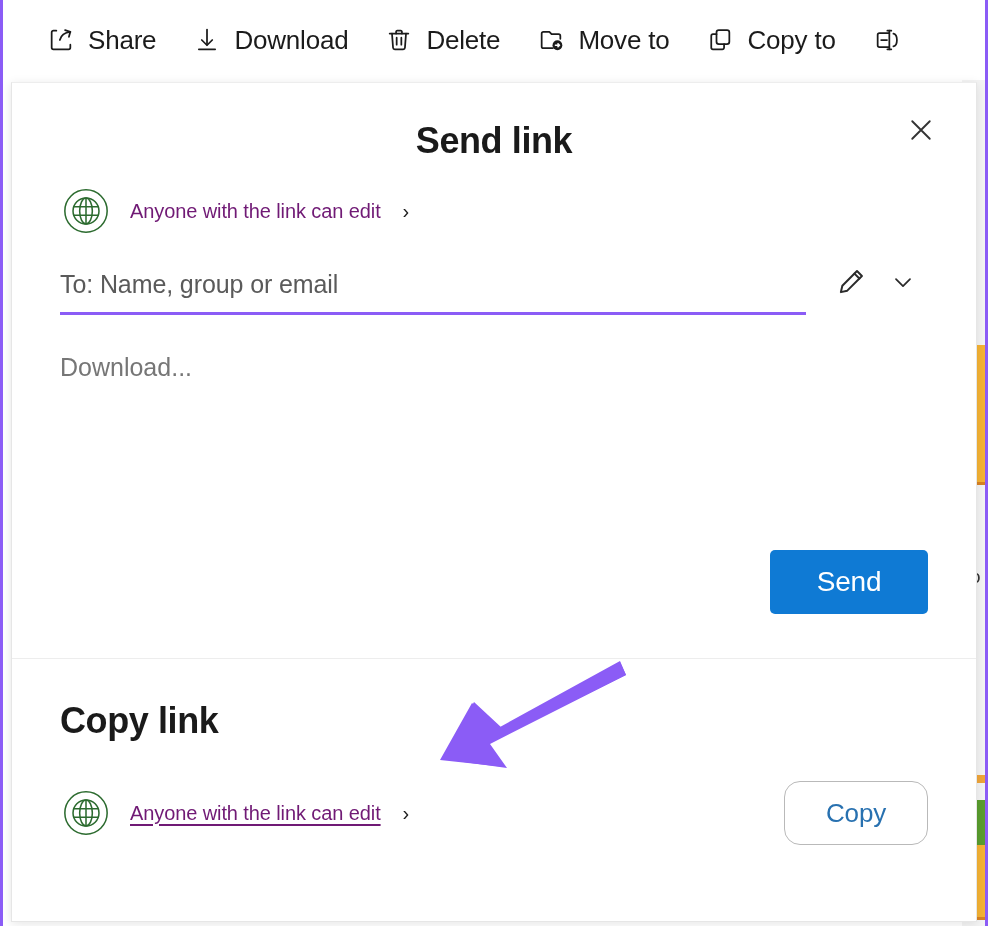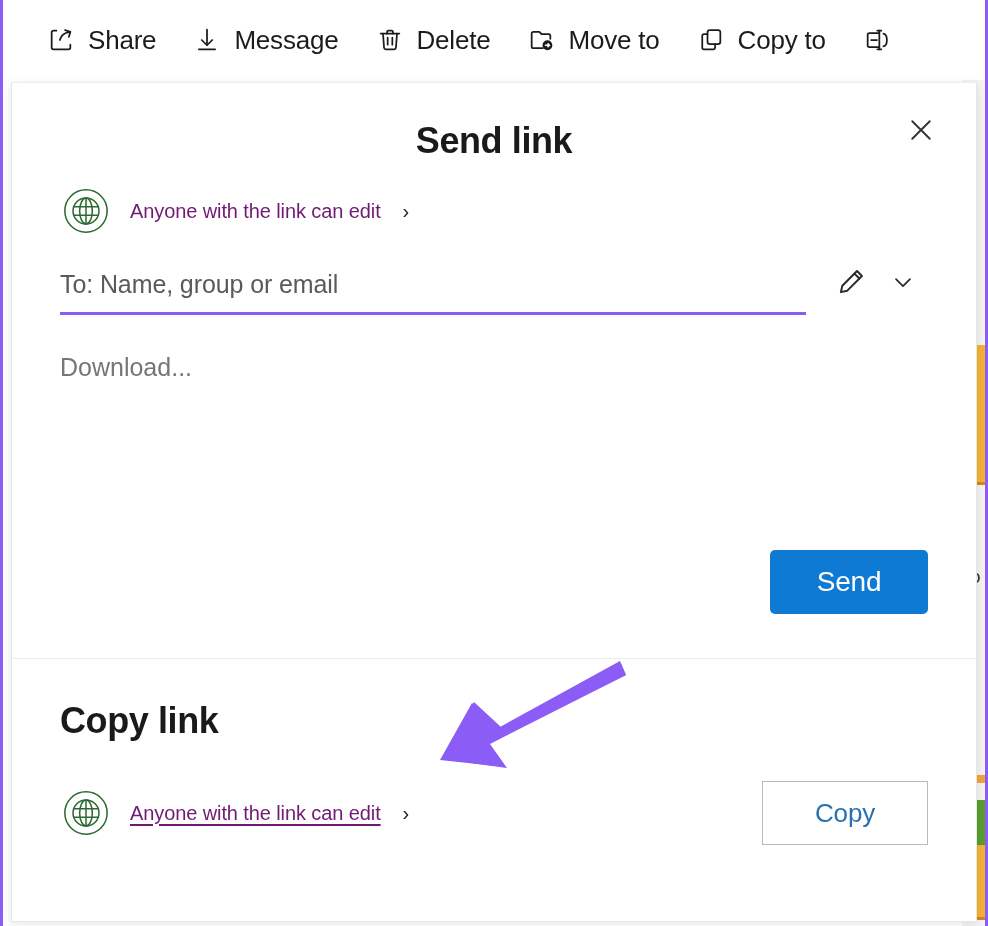--- a/index.html
+++ b/index.html
@@ -263,26 +263,26 @@
     align-items: center;
     gap: 18px;
     cursor: pointer;
   }
   .copy-perm .perm-label {
     text-decoration: underline;
     text-underline-offset: 4px;
   }
   .copy-btn {
     margin-left: auto;
-    width: 166px;
+    width: 144px;
     height: 64px;
     background: #ffffff;
     color: #2871b0;
     border: 1px solid #b9b9b9;
-    border-radius: 0;
+    border-radius: 16px;
     font-size: 26px;
     font-family: "Liberation Sans", sans-serif;
     cursor: pointer;
     letter-spacing: -0.2px;
   }
 
   
   .annot-arrow {
     position: absolute;
     left: 430px;
@@ -321,21 +321,21 @@
     </div>
 
     <div class="cmd-item">
       <span class="cmd-icon">
         <svg width="28" height="28" viewBox="0 0 24 24" fill="none" stroke="#1b1b1b" stroke-width="1.5" stroke-linecap="round" stroke-linejoin="round">
           <path d="M12 3v13"></path>
           <path d="M7.5 12L12 16.5 16.5 12"></path>
           <path d="M5 20h14"></path>
         </svg>
       </span>
-      <span class="cmd-label">Message</span>
+      <span class="cmd-label">Download</span>
     </div>
 
     <div class="cmd-item">
       <span class="cmd-icon">
         <svg width="28" height="28" viewBox="0 0 24 24" fill="none" stroke="#1b1b1b" stroke-width="1.5" stroke-linecap="round" stroke-linejoin="round">
           <path d="M4 6.5h16"></path>
           <path d="M9.5 6.5V4.8A1 1 0 0 1 10.5 4h3a1 1 0 0 1 1 .8V6.5"></path>
           <path d="M6 6.5l.9 12.1A1.5 1.5 0 0 0 8.4 20h7.2a1.5 1.5 0 0 0 1.5-1.4L18 6.5"></path>
           <path d="M10 10v6M14 10v6"></path>
         </svg>

